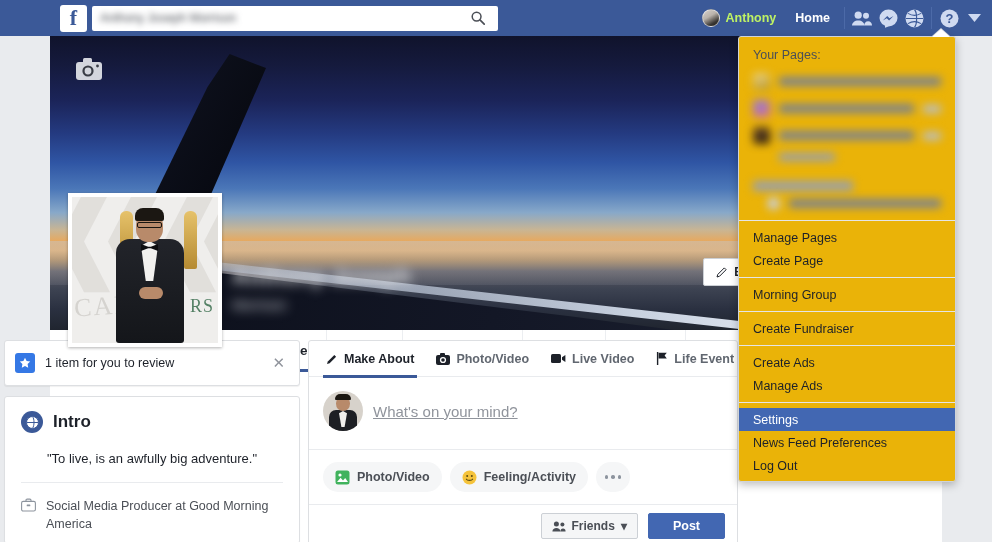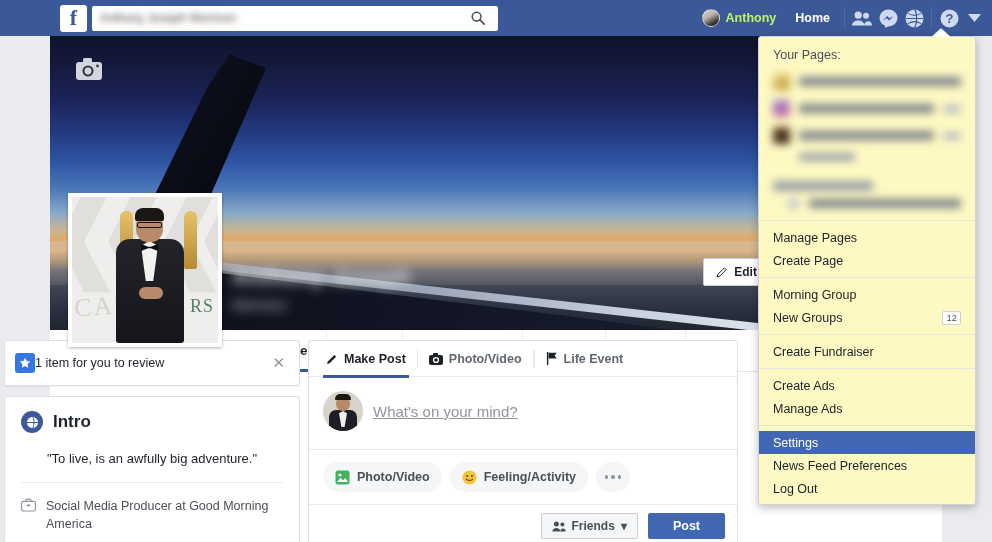--- a/index.html
+++ b/index.html
@@ -222,21 +222,21 @@
     background: #b88a6a; border-radius: 6px;
   }
 
   
   .left-col { position: absolute; left: 4px; top: 340px; width: 296px; }
   .card {
     background: #fff; border: 1px solid #dddfe2; border-radius: 3px;
     box-shadow: 0 1px 1px rgba(0,0,0,.06);
   }
   .review-card {
-    display: flex; align-items: center; gap: 0; padding: 12px 10px; margin-bottom: 10px;
+    display: flex; align-items: center; gap: 10px; padding: 12px 10px; margin-bottom: 10px;
   }
   .star-badge {
     width: 20px; height: 20px; background: #3578e5; border-radius: 3px; flex: none;
     display: flex; align-items: center; justify-content: center;
   }
   .review-text { font-size: 12.5px; color: #1d2129; flex: 1; }
   .review-close { color: #90949c; font-size: 15px; cursor: pointer; padding: 0 4px; }
 
   .intro-card { padding: 14px 16px 10px; }
   .intro-head { display: flex; align-items: center; gap: 10px; margin-bottom: 18px; }
@@ -321,22 +321,22 @@
     background: #f5f6f7; border: 1px solid #ccd0d5; border-radius: 2px;
     font-size: 12px; font-weight: bold; color: #4b4f56; cursor: pointer;
   }
   .post-btn {
     height: 26px; padding: 0 24px; background: #4267b2; border: 1px solid #4267b2;
     border-radius: 2px; color: #fff; font-size: 12.5px; font-weight: bold; cursor: pointer;
   }
 
   
   .dropdown {
-    position: absolute; right: 16px; top: 36px; width: 218px;
-    background: #fef9c3; border: 1px solid #cfd3d8; border-radius: 3px;
+    position: absolute; right: 36px; top: 36px; width: 218px;
+    background: #eab308; border: 1px solid #cfd3d8; border-radius: 3px;
     box-shadow: 0 3px 8px rgba(0,0,0,.25);
     z-index: 50; overflow: hidden;
     padding-bottom: 4px;
   }
   .dd-arrow {
     position: absolute; right: 42px; top: 29px; width: 0; height: 0;
     border-left: 9px solid transparent; border-right: 9px solid transparent;
     border-bottom: 8px solid #fff; z-index: 51;
     filter: drop-shadow(0 -1px 0 #cfd3d8);
   }
@@ -490,33 +490,40 @@
     </div>
   </div>
 
   <div class="center-col">
     <div class="composer">
       <div class="composer-tabs">
         <div class="ctab active">
           <svg width="12" height="12" viewBox="0 0 12 12">
             <path d="M1 11l.8-2.6L8.3 1.9l1.8 1.8L3.6 10.2 1 11z" fill="#1d2129"></path>
           </svg>
-          <span>Make Post</span>
+          <span>Make About</span>
         </div>
         <div class="ctab-sep"></div>
         <div class="ctab">
           <svg width="14" height="12" viewBox="0 0 14 12">
             <rect x="0" y="2" width="14" height="10" rx="2" fill="#1d2129"></rect>
             <rect x="4" y="0" width="5" height="3" rx="1" fill="#1d2129"></rect>
             <circle cx="7" cy="7" r="3.1" fill="#fff"></circle>
               <circle cx="7" cy="7" r="1.8" fill="#1d2129"></circle>
           </svg>
           <span>Photo/Video</span>
         </div>
         <div class="ctab-sep"></div>
+        <div class="ctab">
+          <svg width="15" height="11" viewBox="0 0 15 11">
+            <rect x="0" y="1" width="10" height="9" rx="1.6" fill="#1d2129"></rect>
+            <path d="M11 4.2l3.4-2.2v7L11 6.8z" fill="#1d2129"></path>
+          </svg>
+          <span>Live Video</span>
+        </div>
         <div class="ctab-sep"></div>
         <div class="ctab">
           <svg width="12" height="13" viewBox="0 0 12 13">
             <path d="M1.6 0v13" stroke="#1d2129" stroke-width="1.4"></path>
             <path d="M2.6 .8h8.2L8.6 3.6l2.2 2.8H2.6z" fill="#1d2129"></path>
           </svg>
           <span>Life Event</span>
         </div>
       </div>
 
@@ -662,24 +669,20 @@
       <span>Manage Pages</span>
     </div>
     <div class="dd-item">
       <span>Create Page</span>
     </div>
 
     <div class="dd-div"></div>
     <div class="dd-item">
       <span>Morning Group</span>
     </div>
-    <div class="dd-item">
-      <span>New Groups</span>
-      <span class="dd-badge">12</span>
-    </div>
 
     <div class="dd-div"></div>
     <div class="dd-item">
       <span>Create Fundraiser</span>
     </div>
 
     <div class="dd-div"></div>
     <div class="dd-item">
       <span>Create Ads</span>
     </div>

